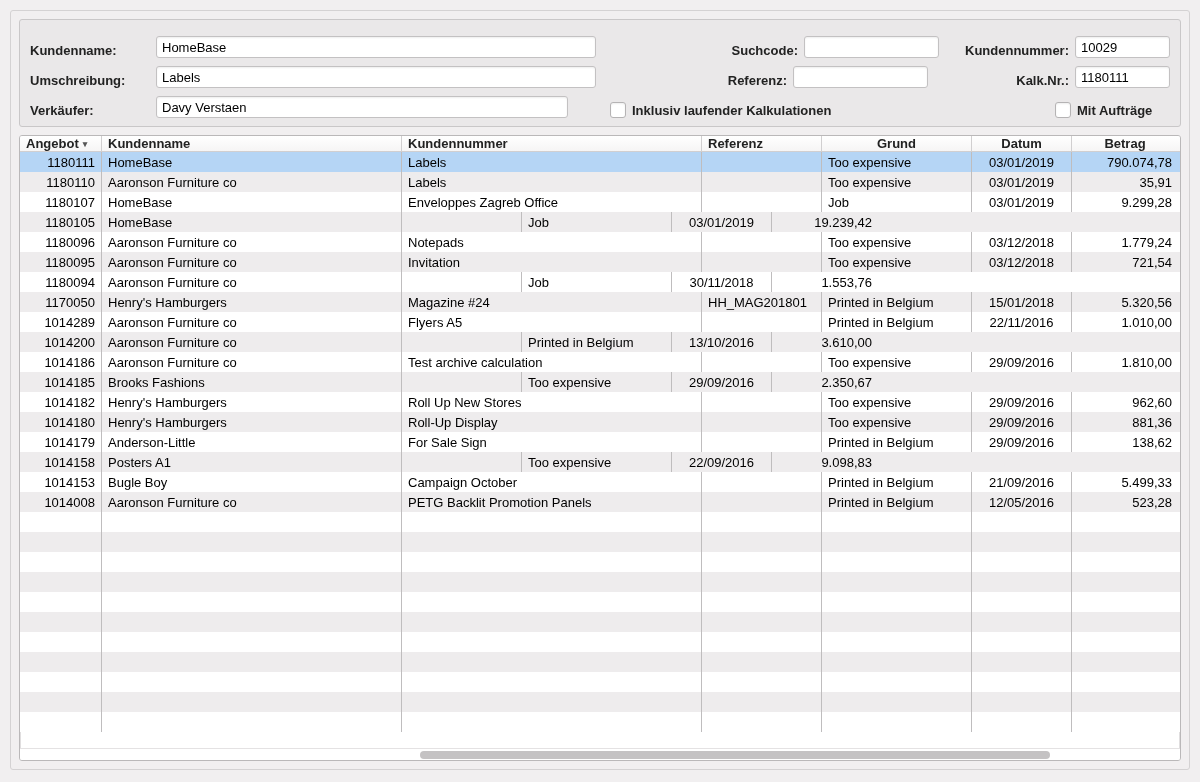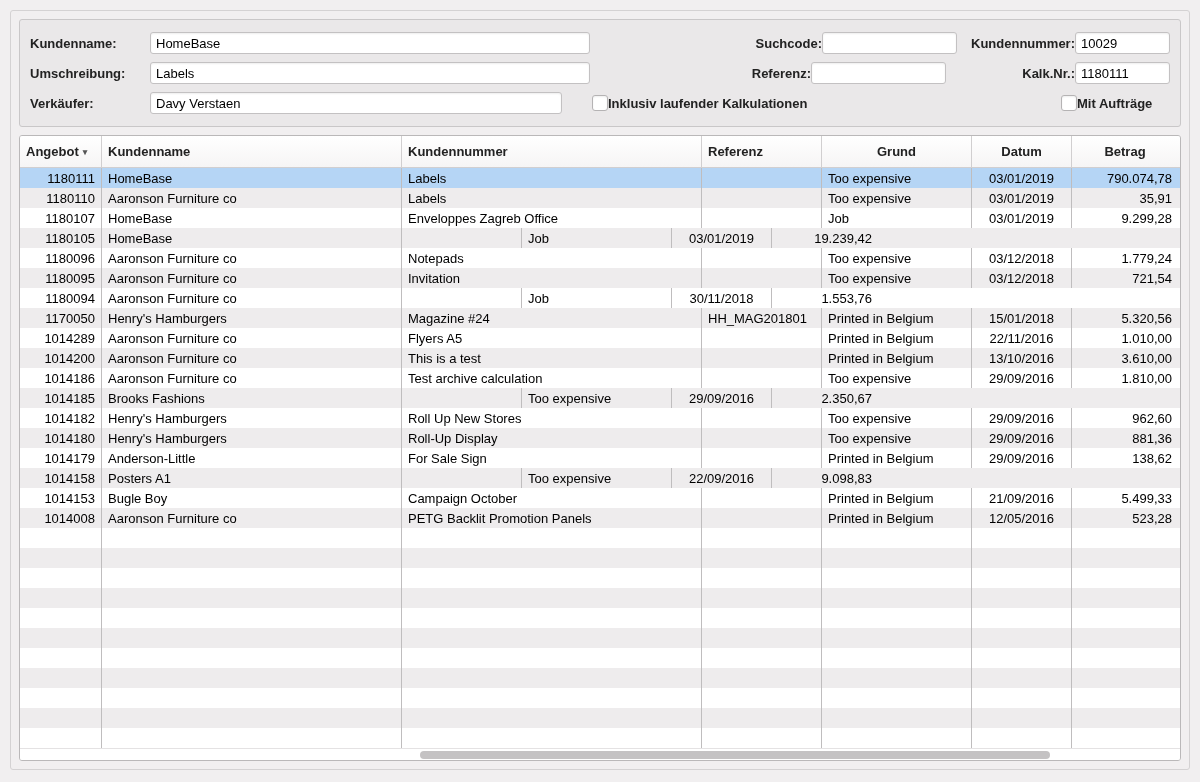--- a/index.html
+++ b/index.html
@@ -24,22 +24,23 @@
 }
 .filter-panel {
   border: 1px solid #c9c7c8;
   border-radius: 3px;
   background: #eae8e9;
   padding: 8px 10px;
   margin-bottom: 8px;
 }
 .filter-row {
   display: flex;
-  align-items: center;
+  align-items: flex-end;
   height: 30px;
+  gap: 6px;
 }
 .filter-label {
   font-weight: 700;
   color: #222;
   white-space: nowrap;
 }
 .text-input {
   height: 22px;
   background: #fff;
   border: 1px solid #c3c1c2;
@@ -65,21 +66,21 @@
   background: #fff;
   overflow: hidden;
   display: flex;
   flex-direction: column;
   box-shadow: inset 0 0 0 1px #e0dedf;
 }
 .grid-header {
   display: flex;
   background: linear-gradient(#fff,#f6f5f5);
   border-bottom: 1px solid #d1cfd0;
-  height: 32px;
+  height: 16px;
   align-items: stretch;
   font-weight: 700;
   color: #222;
 }
 .hcell {
   border-right: 1px solid #d1cfd0;
   display: flex;
   align-items: center;
   padding: 0 6px;
   overflow: hidden;
@@ -291,21 +292,20 @@
             <div class="cell col-kundenname">Aaronson Furniture co</div>
             <div class="cell col-umschreibung">Flyers A5</div>
             <div class="cell col-referenz"></div>
             <div class="cell col-grund">Printed in Belgium</div>
             <div class="cell col-datum">22/11/2016</div>
             <div class="cell col-betrag">1.010,00</div>
           </div>
           <div class="row">
             <div class="cell col-angebot">1014200</div>
             <div class="cell col-kundenname">Aaronson Furniture co</div>
-            <div class="cell col-umschreibung">This is a test</div>
             <div class="cell col-referenz"></div>
             <div class="cell col-grund">Printed in Belgium</div>
             <div class="cell col-datum">13/10/2016</div>
             <div class="cell col-betrag">3.610,00</div>
           </div>
           <div class="row">
             <div class="cell col-angebot">1014186</div>
             <div class="cell col-kundenname">Aaronson Furniture co</div>
             <div class="cell col-umschreibung">Test archive calculation</div>
             <div class="cell col-referenz"></div>

